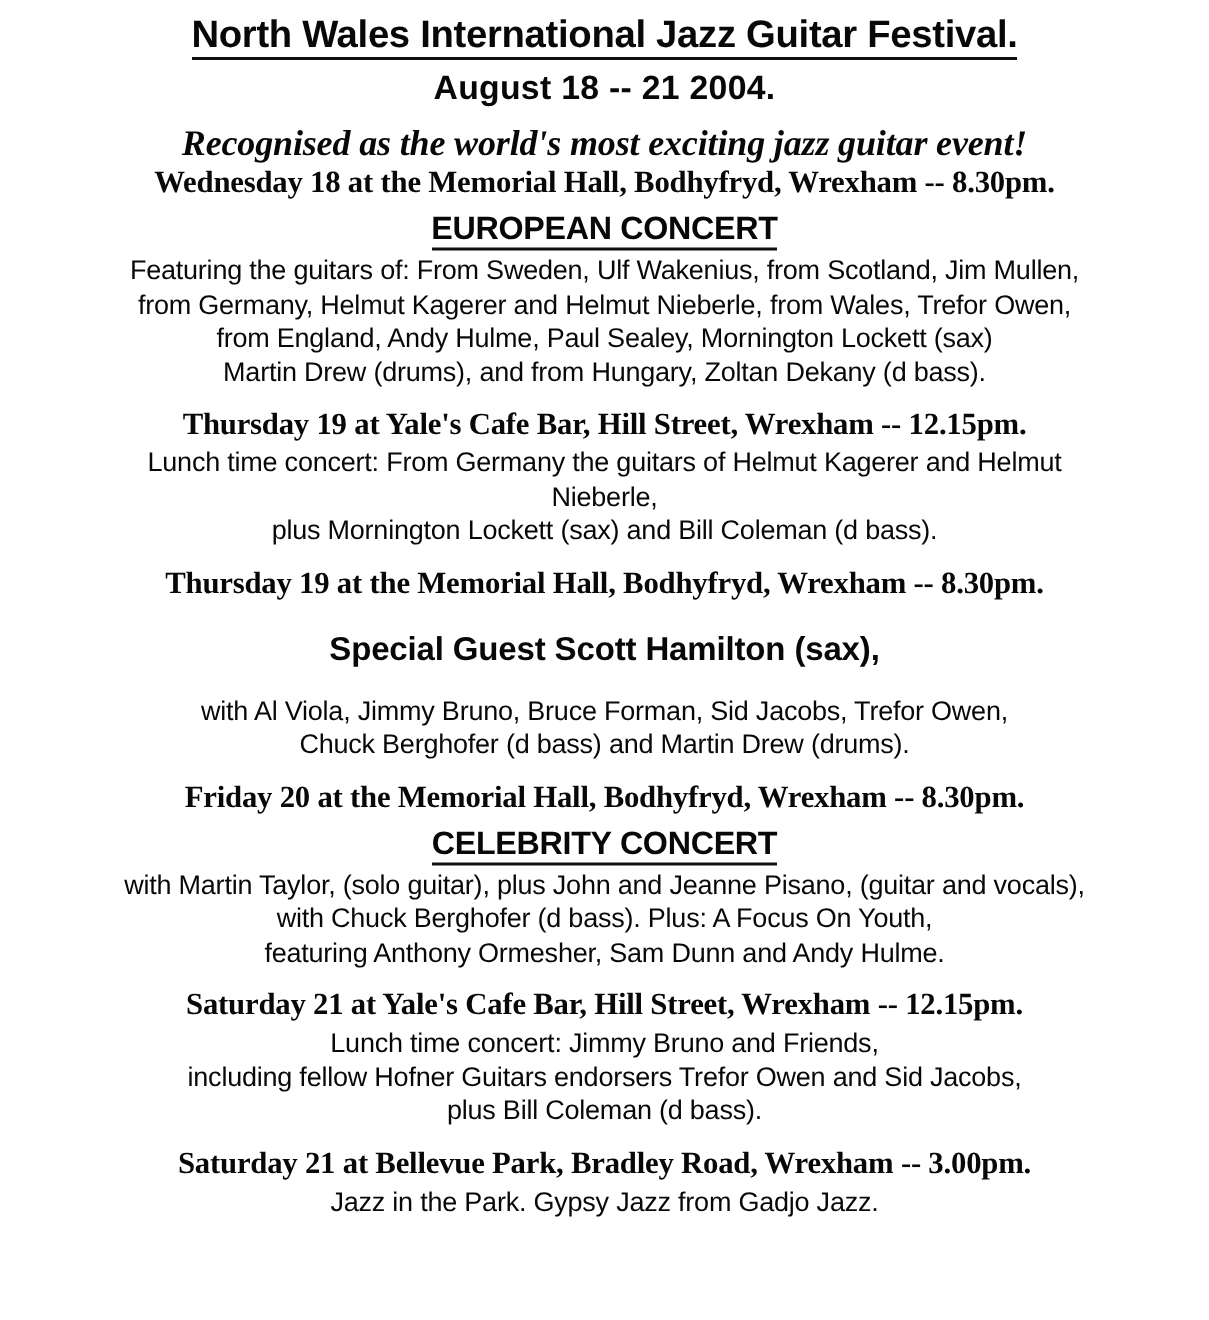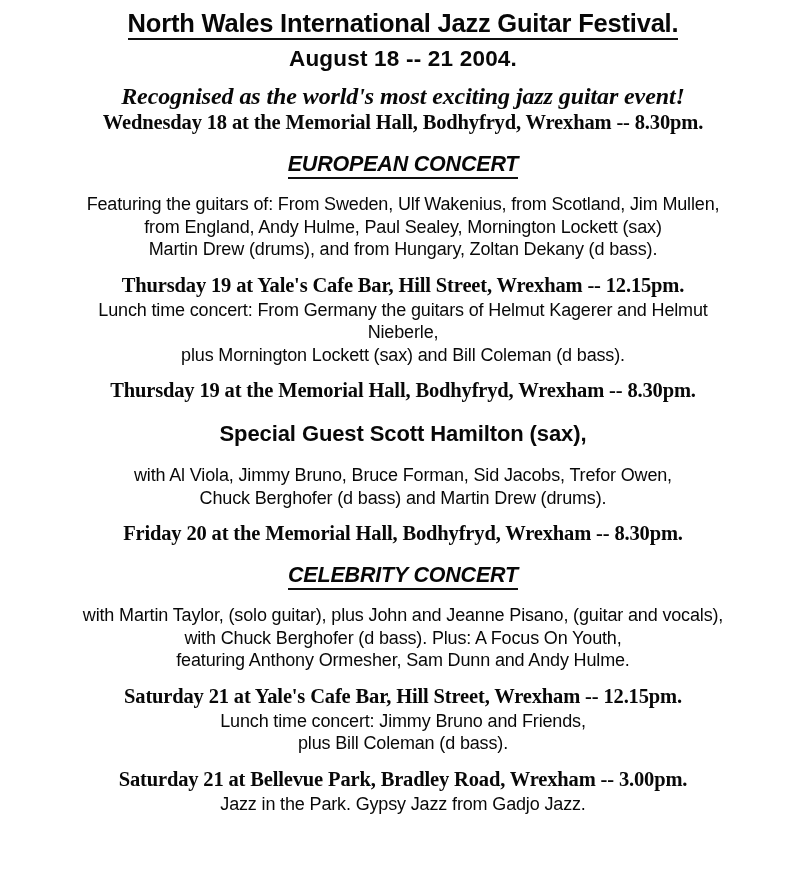--- a/index.html
+++ b/index.html
@@ -76,22 +76,21 @@
     white-space: nowrap;
     margin: 0;
   }
 
   .concert-name {
     font-family: "Liberation Sans", sans-serif;
     font-weight: bold;
     font-size: 21.5px;
     line-height: 26px;
     letter-spacing: -0.2px;
-    margin: 16px;
-    font-style: italic;
+    margin: 4px;
   }
   .concert-name .u {
     border-bottom: 2.5px solid #101010;
     padding-bottom: 1px;
   }
 
   .subhead {
     font-family: "Liberation Sans", sans-serif;
     font-weight: bold;
     font-size: 22px;
@@ -120,20 +119,21 @@
 
   <div class="fest-dates">August 18 -- 21  2004.</div>
 
   <div class="fest-tagline">Recognised as the world's most exciting jazz guitar event!</div>
 
   <div id="events-container">
       <div class="event">
         <div class="venue-line">Wednesday 18 at the Memorial Hall, Bodhyfryd, Wrexham -- 8.30pm.</div>
         <div class="concert-name"><span class="u">EUROPEAN CONCERT</span></div>
         <div class="detail tight">Featuring the guitars of:  From Sweden, Ulf Wakenius, from Scotland, Jim Mullen,</div>
+        <div class="detail">from Germany, Helmut Kagerer and Helmut Nieberle, from Wales, Trefor Owen,</div>
         <div class="detail">from England, Andy Hulme, Paul Sealey, Mornington Lockett (sax)</div>
         <div class="detail">Martin Drew (drums), and from Hungary, Zoltan Dekany (d bass).</div>
       </div>
       <div class="event">
         <div class="venue-line">Thursday 19 at Yale's Cafe Bar, Hill Street, Wrexham -- 12.15pm.</div>
         <div class="detail tight">Lunch time concert:  From Germany the guitars of Helmut Kagerer and Helmut</div>
         <div class="detail">Nieberle,</div>
         <div class="detail">plus Mornington Lockett (sax) and Bill Coleman (d bass).</div>
       </div>
       <div class="event">
@@ -145,20 +145,21 @@
       <div class="event">
         <div class="venue-line">Friday 20 at the Memorial Hall, Bodhyfryd, Wrexham -- 8.30pm.</div>
         <div class="concert-name"><span class="u">CELEBRITY CONCERT</span></div>
         <div class="detail tight">with Martin Taylor, (solo guitar), plus John and Jeanne Pisano, (guitar and vocals),</div>
         <div class="detail">with Chuck Berghofer (d bass).  Plus:  A Focus On Youth,</div>
         <div class="detail">featuring Anthony Ormesher, Sam Dunn and Andy Hulme.</div>
       </div>
       <div class="event">
         <div class="venue-line">Saturday 21 at Yale's Cafe Bar, Hill Street, Wrexham -- 12.15pm.</div>
         <div class="detail tight">Lunch time concert:  Jimmy Bruno and Friends,</div>
+        <div class="detail">including fellow Hofner Guitars endorsers  Trefor Owen and Sid Jacobs,</div>
         <div class="detail">plus Bill Coleman (d bass).</div>
       </div>
       <div class="event">
         <div class="venue-line">Saturday 21 at Bellevue Park, Bradley Road, Wrexham -- 3.00pm.</div>
         <div class="detail tight">Jazz in the Park.  Gypsy Jazz from Gadjo Jazz.</div>
       </div>
     </div>
 
 </div>
 

